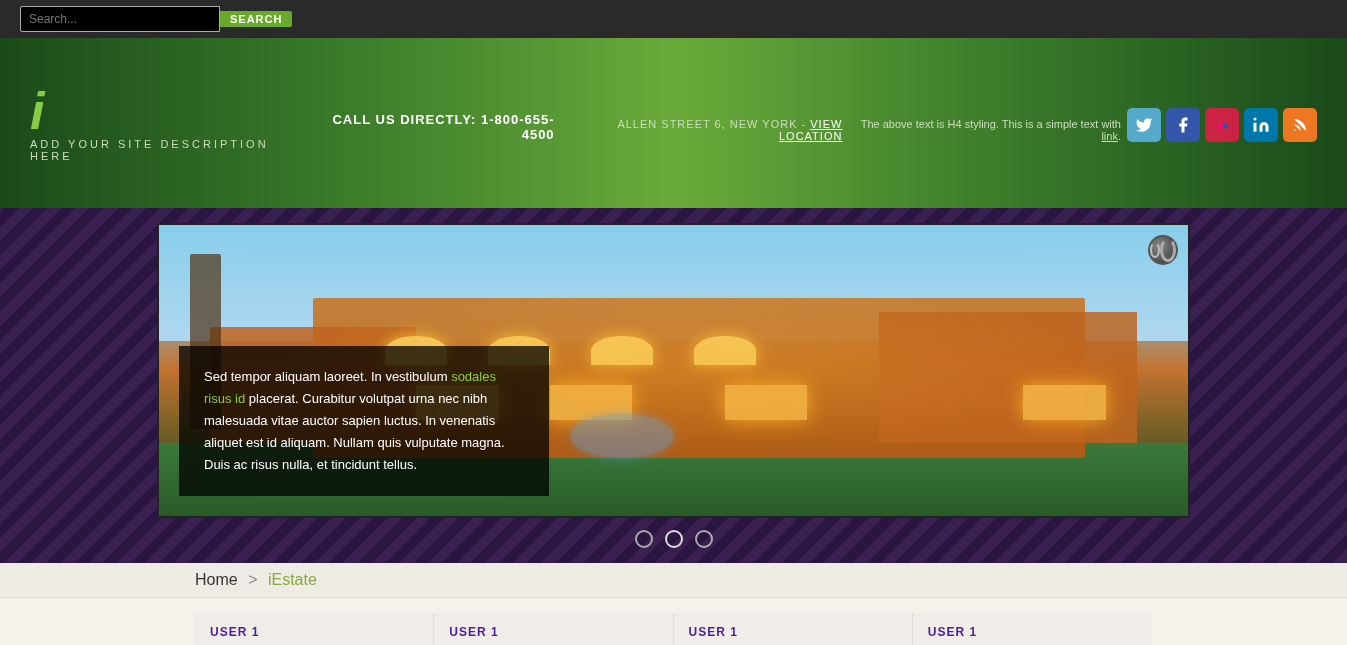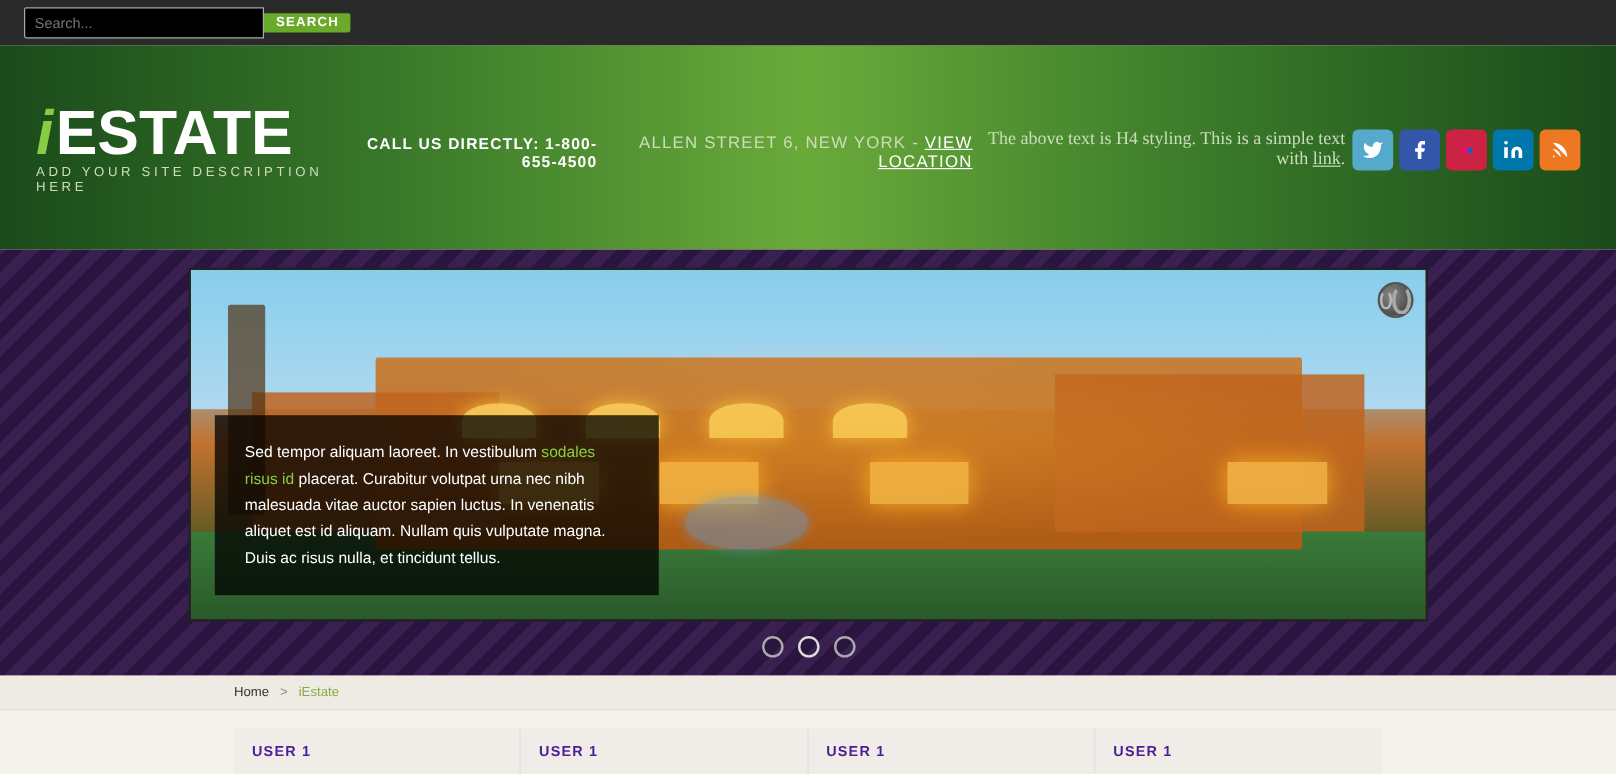--- a/index.html
+++ b/index.html
@@ -101,32 +101,31 @@
     }
     #phone-line {
       color: white;
       font-size: 13px;
       font-weight: bold;
       text-transform: uppercase;
       letter-spacing: 1px;
     }
     #address-line {
       color: #ccddbb;
-      font-size: 14px;
+      font-size: 11px;
       text-transform: uppercase;
       letter-spacing: 1px;
     }
     #address-line a {
       color: white;
       text-decoration: underline;
     }
     #h4-text {
       color: #ccddbb;
-      font-size: 15px;
-      font-family: Liberation Serif, serif;
+      font-size: 11px;
     }
     #h4-text a {
       color: #ccddbb;
       text-decoration: underline;
     }
     #social-icons {
       display: flex;
       gap: 5px;
       margin-top: 4px;
     }
@@ -234,21 +233,21 @@
     }
     .dot.active {
       background: transparent;
       border-color: #ddd;
     }
 
     
     #breadcrumb-bar {
       background: #eeebe5;
       padding: 8px 195px;
-      font-size: 11px;
+      font-size: 16px;
       color: #555;
       border-bottom: 1px solid #ddd;
     }
     #breadcrumb-bar a {
       color: #333;
       text-decoration: none;
     }
     #breadcrumb-sep {
       margin: 0 6px;
       color: #888;
@@ -287,21 +286,20 @@
   <div id="search-area">
     <input type="text" id="search-input" placeholder="Search..." style="">
     <button id="search-btn">SEARCH</button>
   </div>
 </div>
 
 <div id="header">
   <div id="logo-area">
     <div id="logo-text">
       <span id="logo-i">i</span>
-        <span>ESTATE</span>
     </div>
     <div id="logo-subtitle">ADD YOUR SITE DESCRIPTION HERE</div>
   </div>
   <div id="header-right">
     <div id="phone-line">
       <span>CALL US DIRECTLY:</span>
       <span>1-800-655-4500</span>
     </div>
     <div id="address-line">
       <span>ALLEN STREET 6, NEW YORK -</span>

